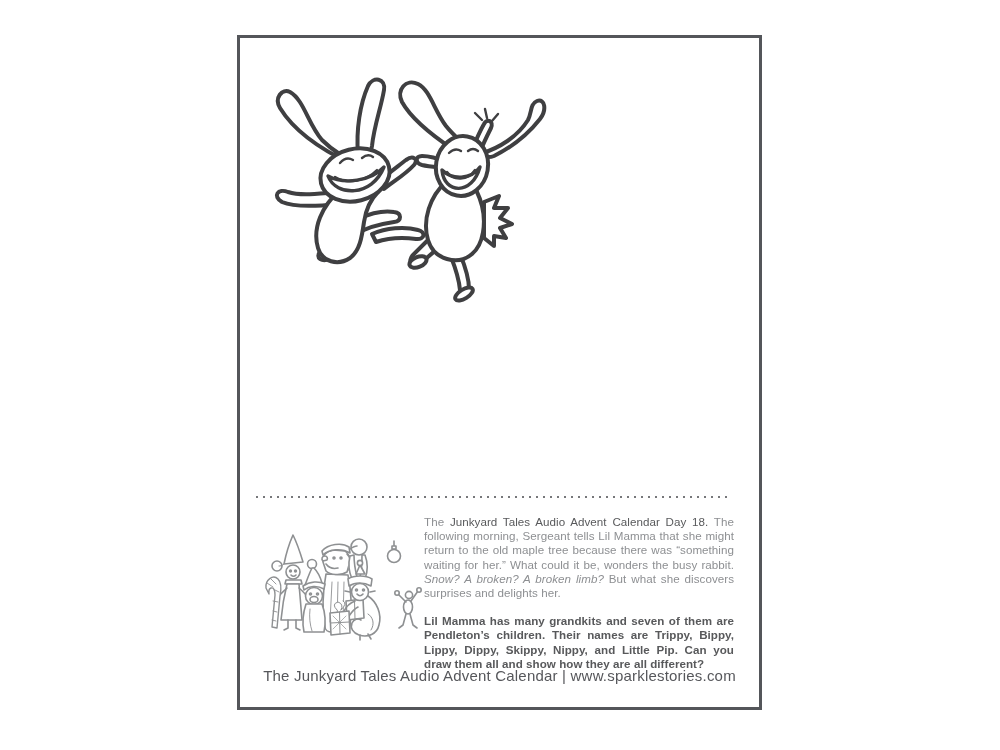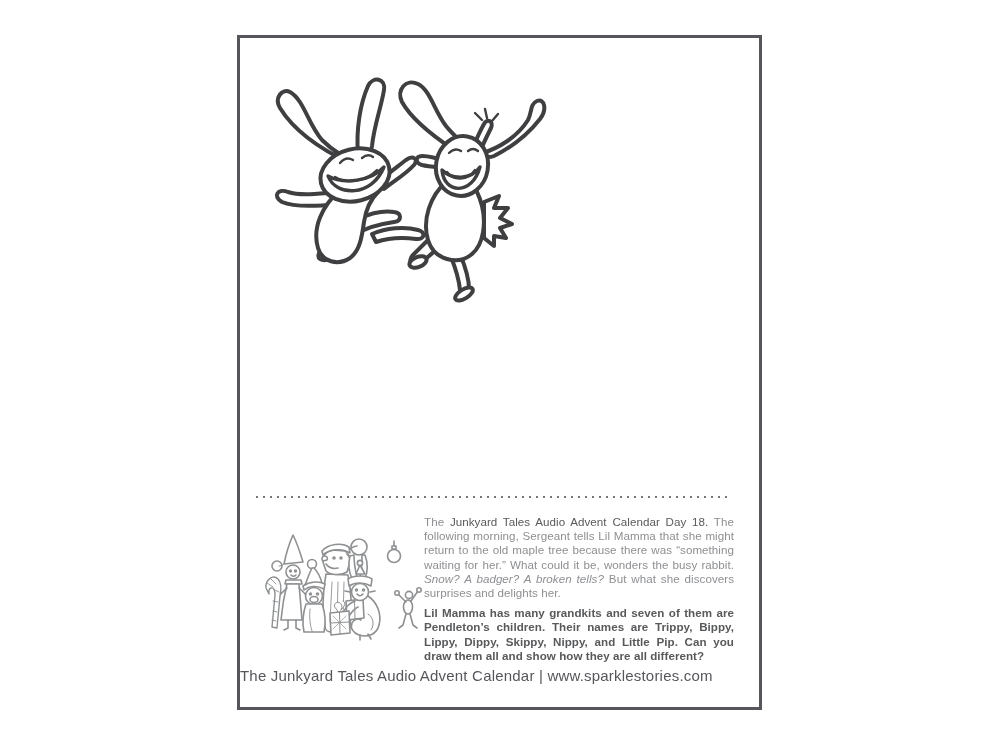--- a/index.html
+++ b/index.html
@@ -20,23 +20,23 @@
   }
   .art-group { position:absolute; left:20px; top:484px; color:var(--group-art,#8e9092); }
   .story {
     position:absolute; left:184px; top:477px; width:310px;
     color:var(--body-text,#8d8f92); font-size:11.6px; line-height:14.2px;
     text-align:justify; letter-spacing:0.05px;
   }
   .story p { margin:0; }
   .story b { font-weight:normal; color:var(--emphasis-text,#58595b); }
   .story i { font-style:italic; }
-  .story .prompt { margin-top:6px; font-weight:bold; color:var(--emphasis-text,#58595b); }
+  .story .prompt { margin-top:14px; font-weight:bold; color:var(--emphasis-text,#58595b); }
   .footer {
-    position:absolute; left:0; top:629px; width:100%; 
+    position:absolute; left:0; top:629px; width:100%; text-align:center;
     font-size:15px; letter-spacing:0.2px; color:var(--footer-text,#56575b);
   }
   svg .ln, svg .ln * { stroke:currentColor; fill:none; stroke-linecap:round; stroke-linejoin:round; }
   svg .fw { fill:#ffffff; }
 </style>
 </head>
 <body>
 
 <div class="canvas">
   <div class="sheet">
@@ -152,20 +152,20 @@
         <g>
           <path class="fw" d="M70,91 L89,89 L90,111 L71,113 Z"></path>
           <path d="M79.5,90 L80,112 M70.5,101 L89.5,100" stroke-width="1"></path>
           <path d="M73,94 L86,107 M73,107 L86,94" stroke-width="0.7"></path>
           <path class="fw" d="M77,88 q-6,-6 1,-8 q6,2 3,8 M81,88 q7,-7 2,-9" stroke-width="1"></path>
         </g>
       </g>
     </svg>
 
     <div class="story">
-      <p class="synopsis"><span>The </span><b>Junkyard Tales Audio Advent Calendar Day 18.</b><span> The following morning, Sergeant tells Lil Mamma that she might return to the old maple tree because there was “something waiting for her.” What could it be, wonders the busy rabbit. </span><i>Snow? A badger? A broken tells?</i><span> But what she discovers surprises and delights her.</span></p>
+      <p class="synopsis"><span>The </span><b>Junkyard Tales Audio Advent Calendar Day 18.</b><span> The following morning, Sergeant tells Lil Mamma that she might return to the old maple tree because there was “something waiting for her.” What could it be, wonders the busy rabbit. </span><i>Snow? A broken? A broken limb?</i><span> But what she discovers surprises and delights her.</span></p>
       <p class="prompt">Lil Mamma has many grandkits and seven of them are Pendleton’s children. Their names are Trippy, Bippy, Lippy, Dippy, Skippy, Nippy, and Little Pip. Can you draw them all and show how they are all different?</p>
     </div>
 
     <div class="footer">The Junkyard Tales Audio Advent Calendar | www.sparklestories.com</div>
 
   </div>
 </div>
 
 </body></html>

